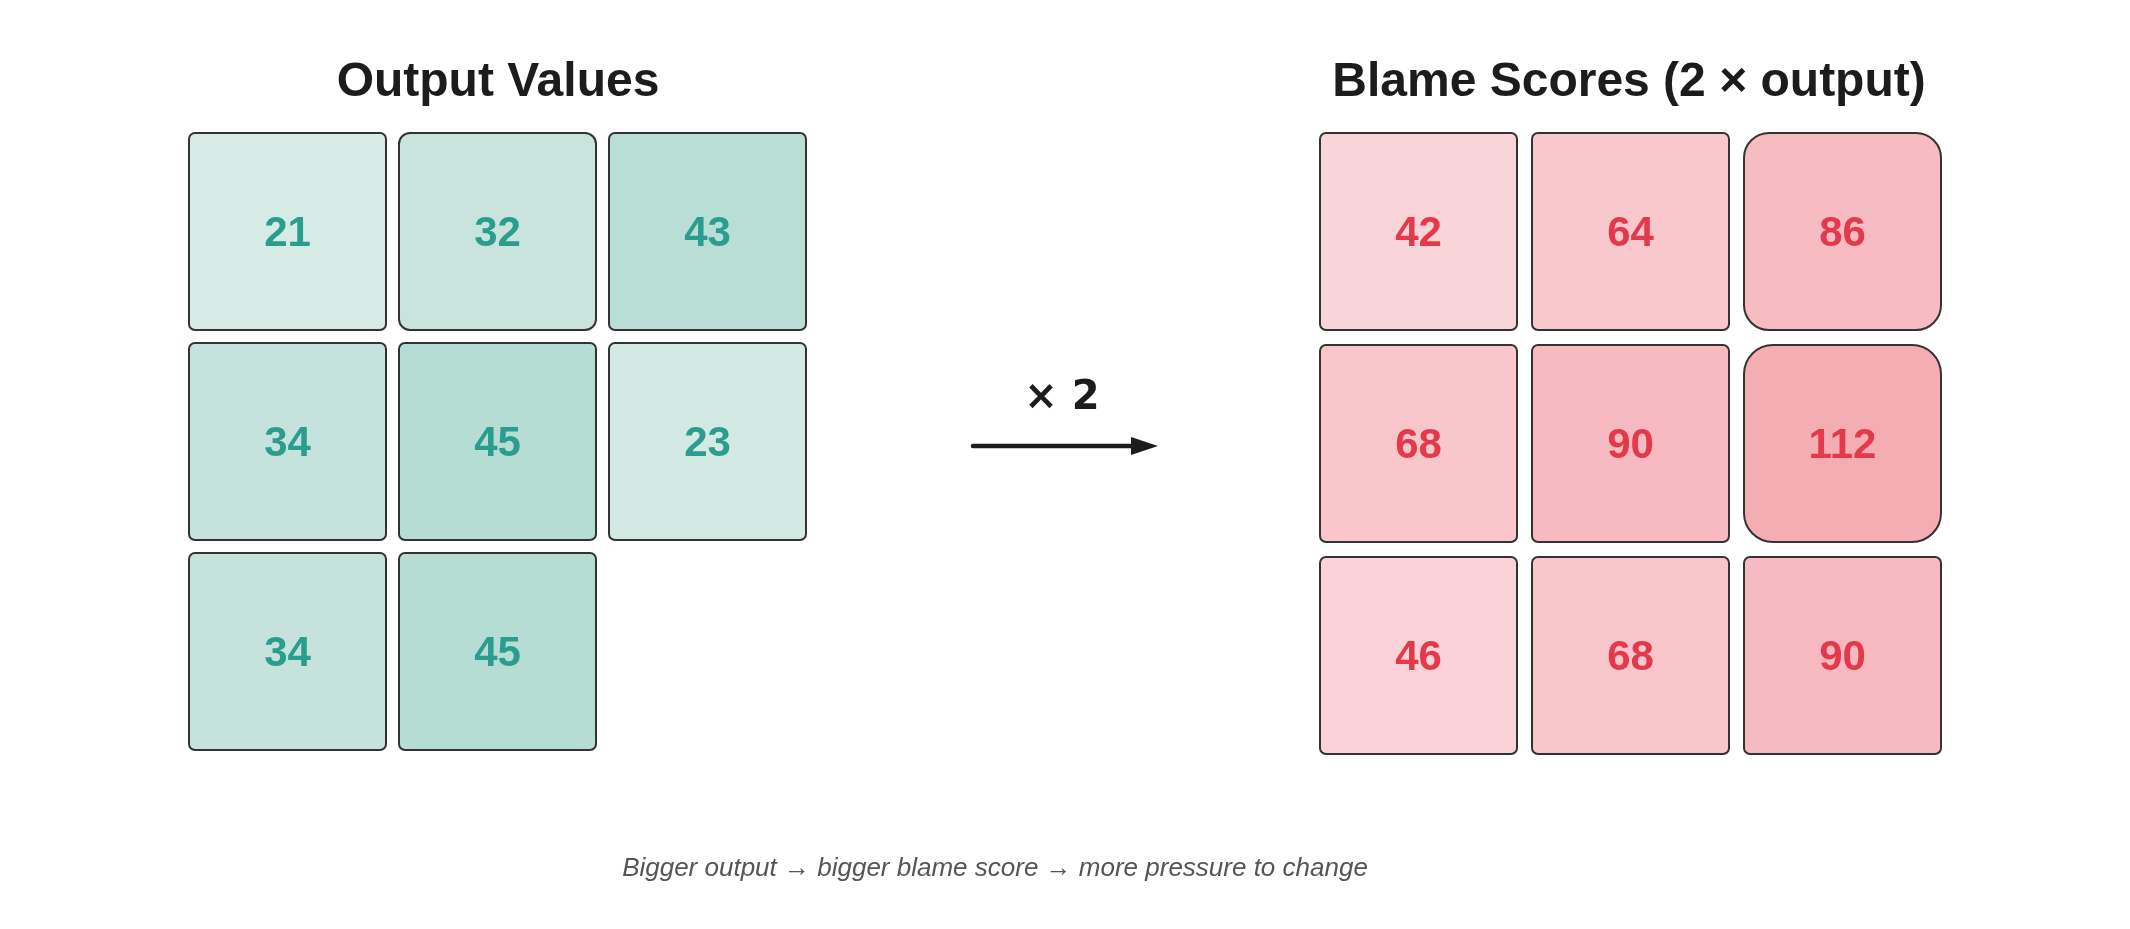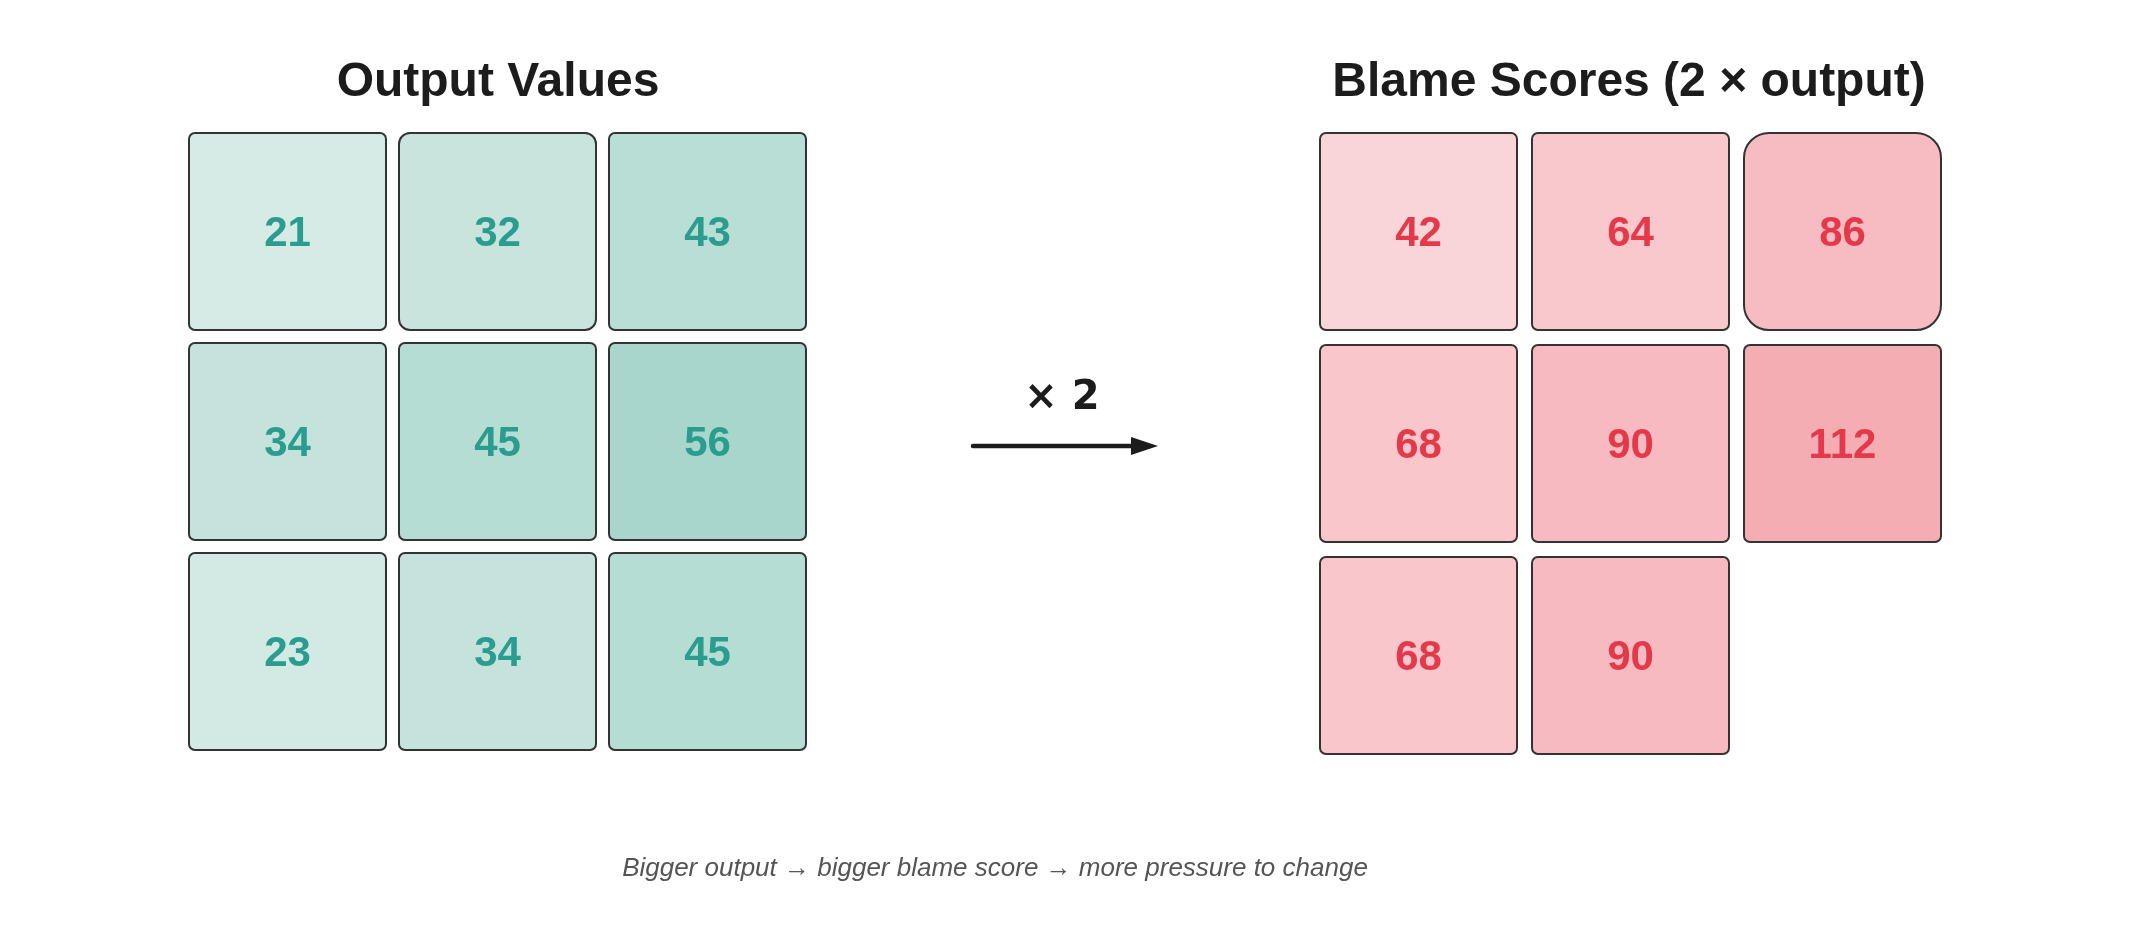--- a/index.html
+++ b/index.html
@@ -79,33 +79,33 @@
 <div class="panel-title" id="left-title">Output Values</div>
 
 <div class="panel-title" id="right-title">Blame Scores (2 × output)</div>
 
 <div class="matrix-grid" id="left-grid">
     <div class="matrix-cell" style="background: rgb(214, 235, 229); color: rgb(42, 157, 143);">21</div>
     <div class="matrix-cell" style="background: rgb(200, 228, 221); color: rgb(42, 157, 143); border-radius: 12px;">32</div>
     <div class="matrix-cell" style="background: rgb(185, 222, 213); color: rgb(42, 157, 143);">43</div>
     <div class="matrix-cell" style="background: rgb(197, 227, 220); color: rgb(42, 157, 143);">34</div>
     <div class="matrix-cell" style="background: rgb(182, 221, 212); color: rgb(42, 157, 143);">45</div>
-    <div class="matrix-cell" style="background: rgb(168, 214, 204); color: rgb(42, 157, 143);">56</div>
     <div class="matrix-cell" style="background: rgb(211, 234, 228); color: rgb(42, 157, 143);">23</div>
     <div class="matrix-cell" style="background: rgb(197, 227, 220); color: rgb(42, 157, 143);">34</div>
     <div class="matrix-cell" style="background: rgb(182, 221, 212); color: rgb(42, 157, 143);">45</div>
   </div>
 
 <div class="matrix-grid" id="right-grid">
     <div class="matrix-cell" style="background: rgb(249, 213, 217); color: rgb(228, 57, 74);">42</div>
     <div class="matrix-cell" style="background: rgb(248, 200, 205); color: rgb(228, 57, 74);">64</div>
     <div class="matrix-cell" style="background: rgb(246, 188, 194); color: rgb(228, 57, 74); border-radius: 26px;">86</div>
     <div class="matrix-cell" style="background: rgb(248, 198, 203); color: rgb(228, 57, 74);">68</div>
     <div class="matrix-cell" style="background: rgb(246, 186, 192); color: rgb(228, 57, 74);">90</div>
-    <div class="matrix-cell" style="background: rgb(245, 173, 180); color: rgb(228, 57, 74);">112</div>
+    <div class="matrix-cell" style="background: rgb(245, 173, 180); color: rgb(228, 57, 74); border-radius: 30px;">112</div>
+    <div class="matrix-cell" style="background: rgb(249, 211, 215); color: rgb(228, 57, 74);">46</div>
     <div class="matrix-cell" style="background: rgb(248, 198, 203); color: rgb(228, 57, 74);">68</div>
     <div class="matrix-cell" style="background: rgb(246, 186, 192); color: rgb(228, 57, 74);">90</div>
   </div>
 
 <div id="transform-label">× 2</div>
 
 <svg id="arrow-svg" viewBox="0 0 200 32">
   <line x1="8" y1="16" x2="172" y2="16" stroke="#1c1c1c" stroke-width="4.5" stroke-linecap="round"></line>
   <polygon points="193,16 166,7 166,25" fill="#1c1c1c"></polygon>
 </svg>

